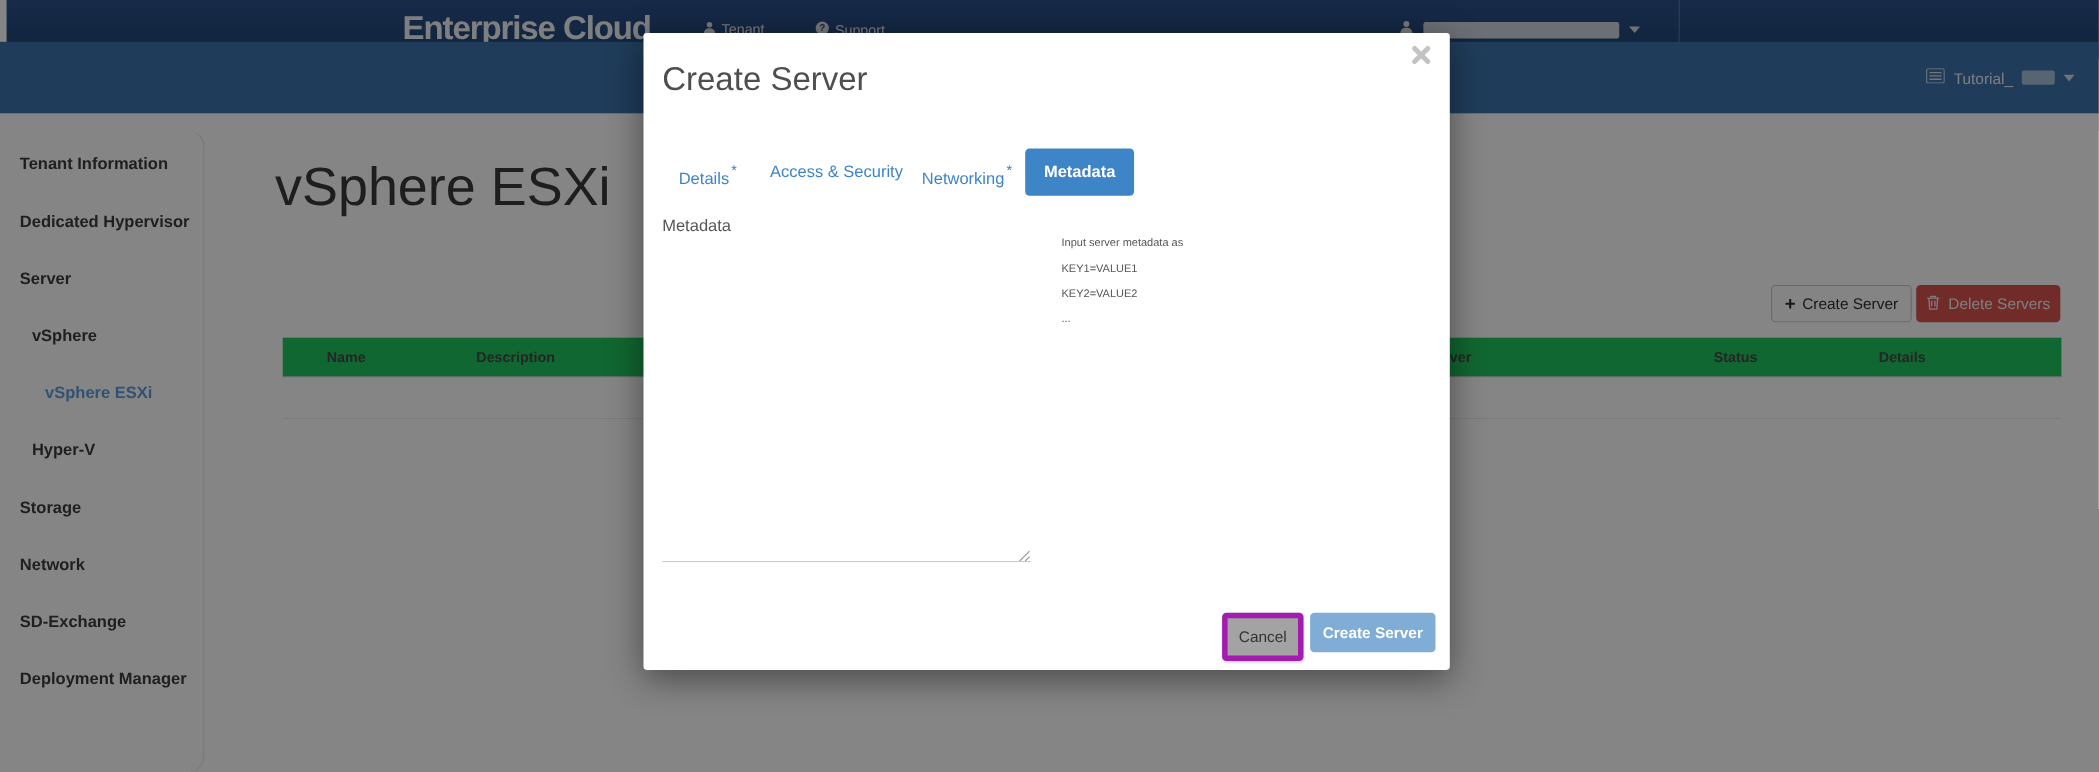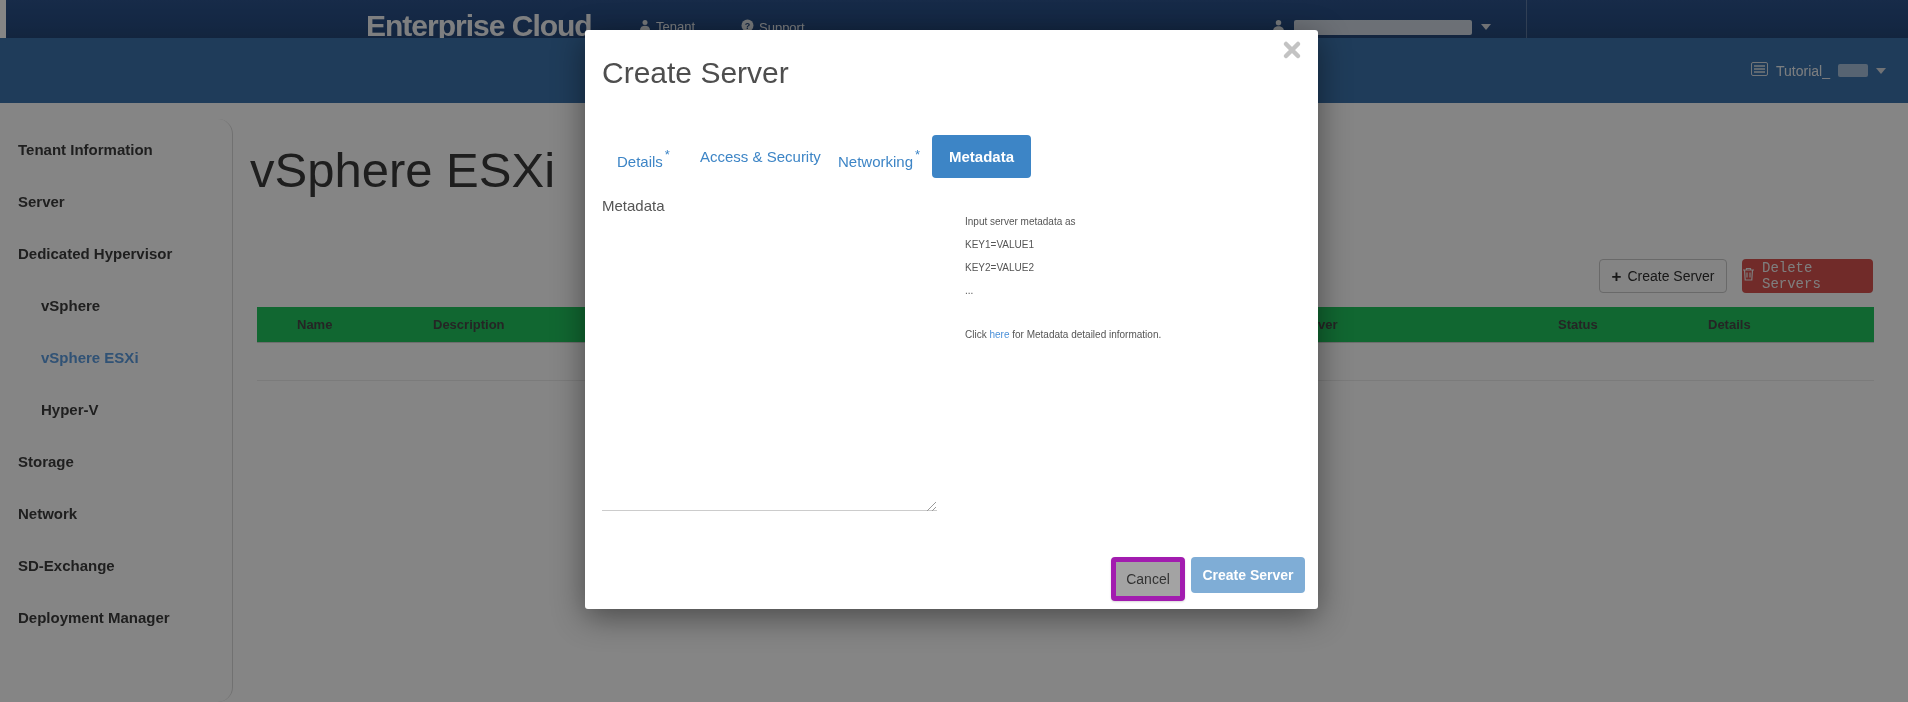--- a/index.html
+++ b/index.html
@@ -16,34 +16,34 @@
   .redact-lg { width:178px; height:15px; background:rgba(255,255,255,0.78); border-radius:2px; }
   .redact-sm { width:30px; height:13px; background:rgba(255,255,255,0.55); border-radius:2px; }
   .caret { width:0; height:0; border-left:5px solid transparent; border-right:5px solid transparent; border-top:6px solid #d7dbe0; }
   .header-divider { position:absolute; left:1520px; top:0; width:1px; height:54px; background:rgba(255,255,255,0.25); }
 
   
   .subheader { position:absolute; top:38px; left:0; width:1908px; height:65px; background:#3d74ad; }
   .workspace { position:absolute; right:22px; top:24px; display:flex; align-items:center; gap:8px; color:#eef1f4; font-size:14px; cursor:pointer; }
 
   
-  .sidebar { position:absolute; top:119px; left:0; width:233px; height:583px; background:#fff; border-right:1px solid #d9d9d9; padding-top:4px;border-radius:15px; }
+  .sidebar { position:absolute; top:119px; left:0; width:186px; height:583px; background:#fff; border-right:1px solid #d9d9d9; padding-top:4px;border-radius:15px; }
   .side-item { height:52px; display:flex; align-items:center; font-size:15px; font-weight:bold; color:#3d3d3d; padding-left:18px; cursor:pointer; }
-  .side-item.lvl1 { padding-left:41px; }
+  .side-item.lvl1 { padding-left:29px; }
   .side-item.lvl2 { padding-left:41px; }
   .side-item.active { color:var(--sidebar_active,#5d9de0); }
 
   
   .main { position:absolute; top:119px; left:233px; right:0; bottom:0; background:#fff; }
   .page-title { position:absolute; left:17px; top:23px; font-size:49px; color:#3a3a3a; }
   .toolbar { position:absolute; top:140px; right:35px; display:flex; gap:2px; }
   .btn { height:34px; border-radius:4px; font-size:14px; display:inline-flex; align-items:center; justify-content:center; cursor:pointer; }
   .btn-create { width:128px; background:#fefefe; border:1px solid #c9c9c9; color:#2f2f2f; gap:6px; margin-right:1px; }
   .btn-create .plus { font-size:17px; font-weight:bold; line-height:1; }
-  .btn-delete { width:131px; background:var(--danger,#d9534f); border:none; color:#f2f2f2; gap:7px; margin-left:12px;font-family:Liberation Mono, monospace; }
+  .btn-delete { width:131px; background:var(--danger,#d9534f); border:none; color:#f2f2f2; gap:7px; margin-left:1px; }
   .table-head { position:absolute; top:188px; left:24px; right:34px; height:36px; background:#22c55e; border-bottom:1px solid #d2d2d2; }
   .col { position:absolute; top:0; height:36px; line-height:36px; font-weight:bold; font-size:13px; color:#474747; white-space:nowrap; }
   .col-name { left:40px; } .col-desc { left:176px; } .col-partial { left:1061px; } .col-status { left:1301px; } .col-actions { left:1451px; }
   .empty-row { position:absolute; top:224px; left:24px; right:34px; height:38px; background:#fff; border-bottom:1px solid #ececec; }
 
   
   .backdrop { position:absolute; top:0; left:0; width:1908px; height:702px; background:rgba(0,0,0,0.48); }
 
   
   .modal { position:absolute; left:585px; top:30px; width:733px; height:579px; background:#fff; border-radius:3px; box-shadow:0 8px 32px rgba(0,0,0,0.45); }
@@ -109,22 +109,22 @@
           </svg>
       </span>
       <span>Tutorial_</span>
       <span class="redact-sm"></span>
       <span class="caret"></span>
     </div>
   </div>
 
   <div class="sidebar">
     <div class="side-item">Tenant Information</div>
+    <div class="side-item">Dedicated Hypervisor</div>
     <div class="side-item">Server</div>
-    <div class="side-item">Dedicated Hypervisor</div>
     <div class="side-item lvl1">vSphere</div>
     <div class="side-item lvl2 active">vSphere ESXi</div>
     <div class="side-item lvl1">Hyper-V</div>
     <div class="side-item">Storage</div>
     <div class="side-item">Network</div>
     <div class="side-item">SD-Exchange</div>
     <div class="side-item">Deployment Manager</div>
   </div>
 
   <div class="main">
@@ -175,20 +175,19 @@
       <svg width="13" height="13" viewBox="0 0 13 13">
           <path d="M12 3 L3 12 M12 8 L8 12" stroke="#9a9a9a" stroke-width="1" fill="none"></path>
         </svg>
     </div>
 
     <div class="help">
       <div>Input server metadata as</div>
       <div>KEY1=VALUE1</div>
       <div>KEY2=VALUE2</div>
       <div>...</div>
-      <div class="click-line"><span>Click </span><a>here</a><span> for Metadata detailed information.</span></div>
     </div>
 
     <button class="btn-cancel">Cancel</button>
     <button class="btn-submit">Create Server</button>
   </div>
 
 </div>
 
 </body></html>

